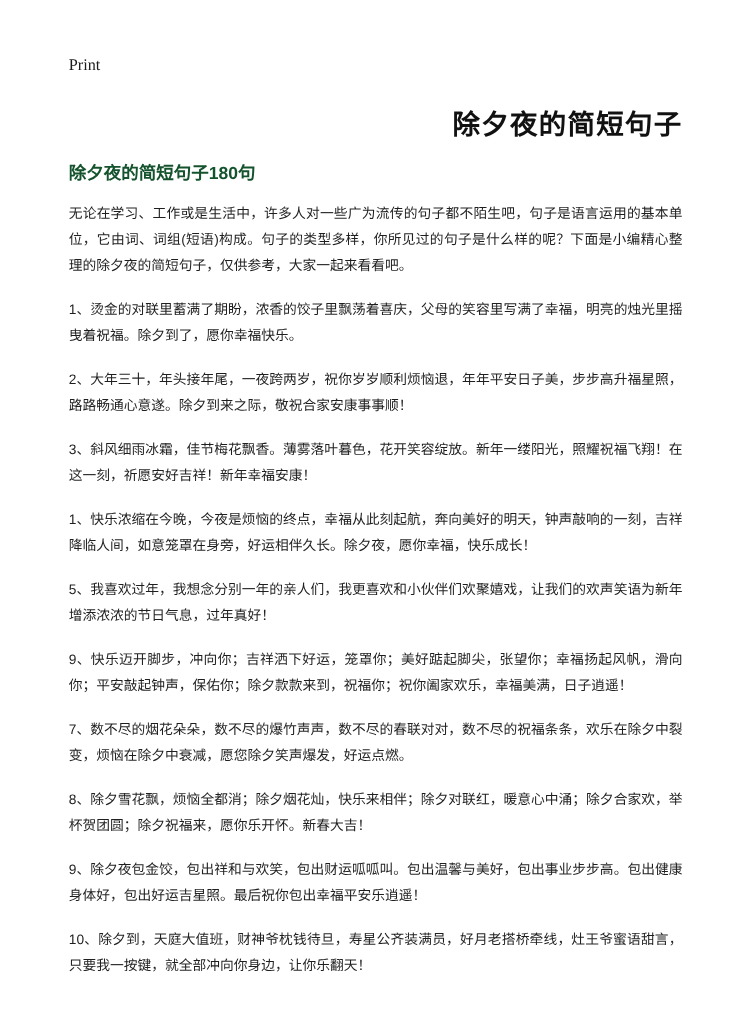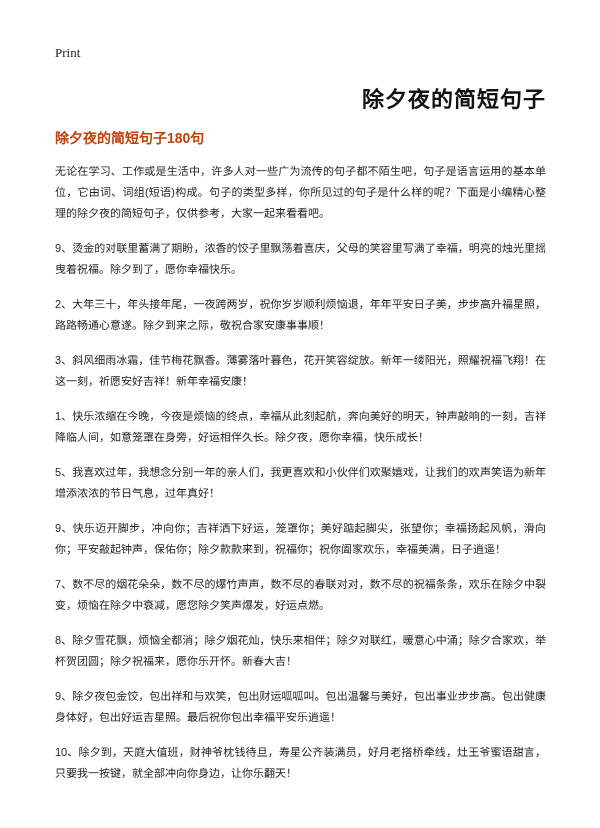--- a/index.html
+++ b/index.html
@@ -33,21 +33,21 @@
     text-align: right;
     font-size: 22px;
     font-weight: bold;
     color: #111111;
     letter-spacing: 1px;
   }
   .doc-subtitle {
     margin: 14px 0 0 0;
     font-size: 14px;
     font-weight: bold;
-    color: #c2410c;
+    color: #14532d;
   }
   .body-para {
     margin: 14px 0 0 0;
     font-size: 11px;
     line-height: 21px;
     color: #1f1f1f;
     text-align: justify;
     word-break: break-all;
   }
 </style>
@@ -57,21 +57,21 @@
 <div class="page">
 
   <span class="print-label">Print</span>
 
   <h1 class="doc-title">除夕夜的简短句子</h1>
 
   <h2 class="doc-subtitle">除夕夜的简短句子180句</h2>
 
   <p class="body-para">无论在学习、工作或是生活中，许多人对一些广为流传的句子都不陌生吧，句子是语言运用的基本单位，它由词、词组(短语)构成。句子的类型多样，你所见过的句子是什么样的呢？下面是小编精心整理的除夕夜的简短句子，仅供参考，大家一起来看看吧。</p>
 
-  <p class="body-para">9、烫金的对联里蓄满了期盼，浓香的饺子里飘荡着喜庆，父母的笑容里写满了幸福，明亮的烛光里摇曳着祝福。除夕到了，愿你幸福快乐。</p>
+  <p class="body-para">1、烫金的对联里蓄满了期盼，浓香的饺子里飘荡着喜庆，父母的笑容里写满了幸福，明亮的烛光里摇曳着祝福。除夕到了，愿你幸福快乐。</p>
 
   <p class="body-para">2、大年三十，年头接年尾，一夜跨两岁，祝你岁岁顺利烦恼退，年年平安日子美，步步高升福星照，路路畅通心意遂。除夕到来之际，敬祝合家安康事事顺！</p>
 
   <p class="body-para">3、斜风细雨冰霜，佳节梅花飘香。薄雾落叶暮色，花开笑容绽放。新年一缕阳光，照耀祝福飞翔！在这一刻，祈愿安好吉祥！新年幸福安康！</p>
 
   <p class="body-para">1、快乐浓缩在今晚，今夜是烦恼的终点，幸福从此刻起航，奔向美好的明天，钟声敲响的一刻，吉祥降临人间，如意笼罩在身旁，好运相伴久长。除夕夜，愿你幸福，快乐成长！</p>
 
   <p class="body-para">5、我喜欢过年，我想念分别一年的亲人们，我更喜欢和小伙伴们欢聚嬉戏，让我们的欢声笑语为新年增添浓浓的节日气息，过年真好！</p>
 
   <p class="body-para">9、快乐迈开脚步，冲向你；吉祥洒下好运，笼罩你；美好踮起脚尖，张望你；幸福扬起风帆，滑向你；平安敲起钟声，保佑你；除夕款款来到，祝福你；祝你阖家欢乐，幸福美满，日子逍遥！</p>

